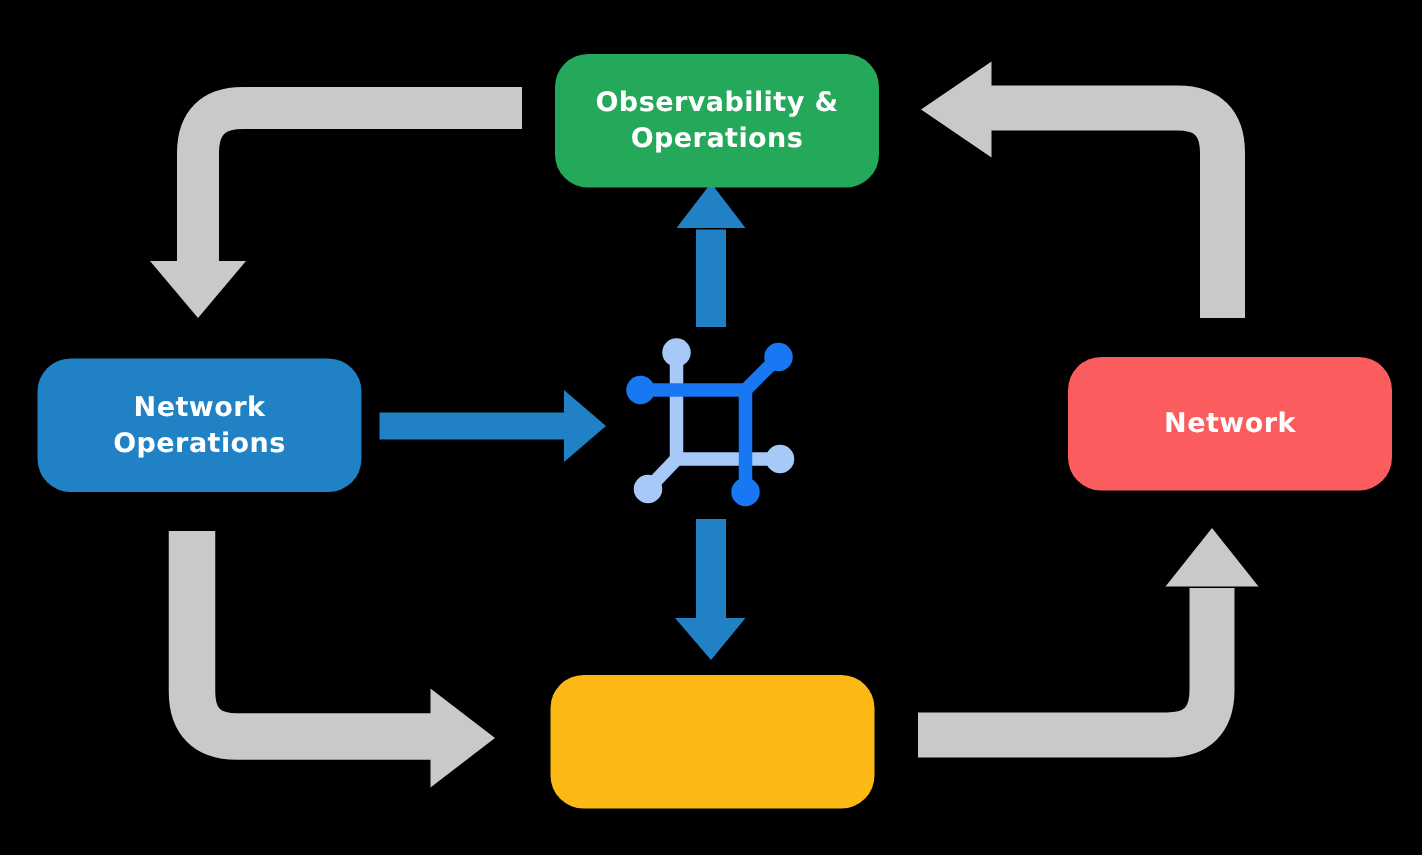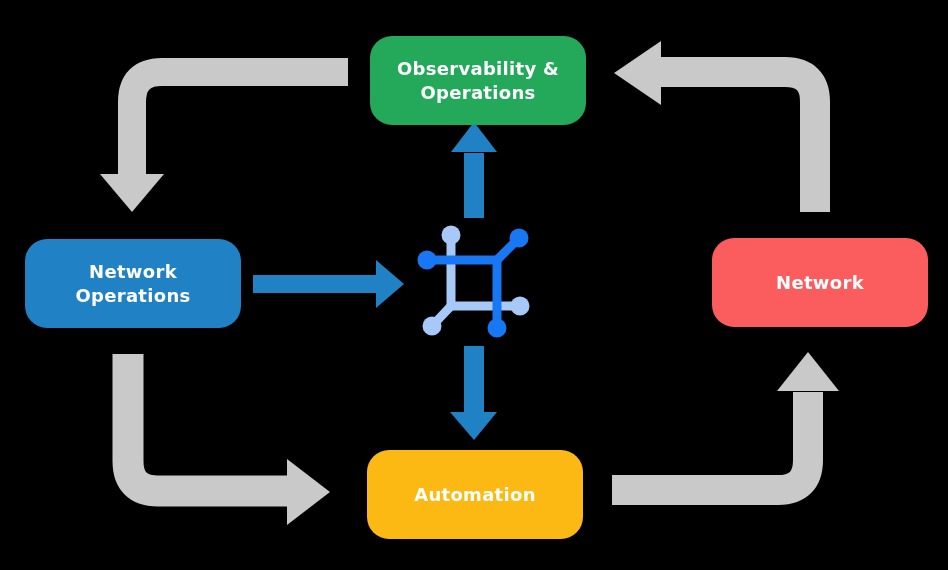--- a/index.html
+++ b/index.html
@@ -115,17 +115,16 @@
   </div>
 
   <div class="node node-infrastructure" style="background-color: rgb(251, 93, 95);">
     <div class="node-label">
       <span class="line">Network</span>
     </div>
   </div>
 
   <div class="node node-automation" style="background-color: rgb(252, 184, 19);">
     <div class="node-label">
-      <span class="line">Automation</span>
     </div>
   </div>
 
 </div>
 
 </body></html>

